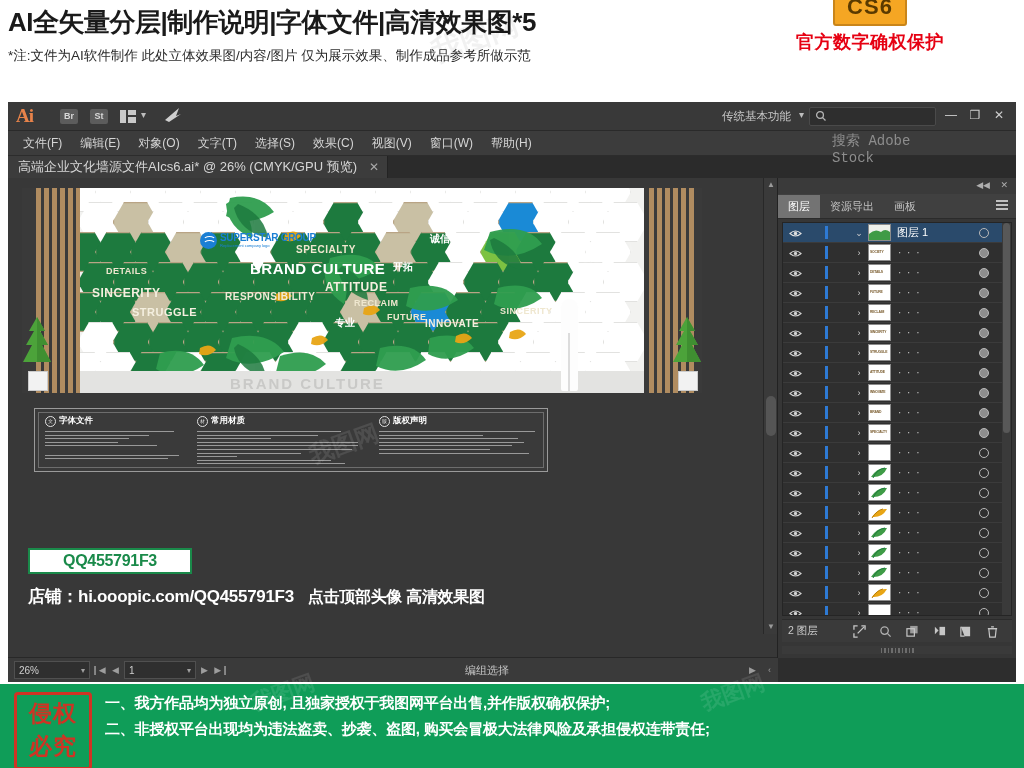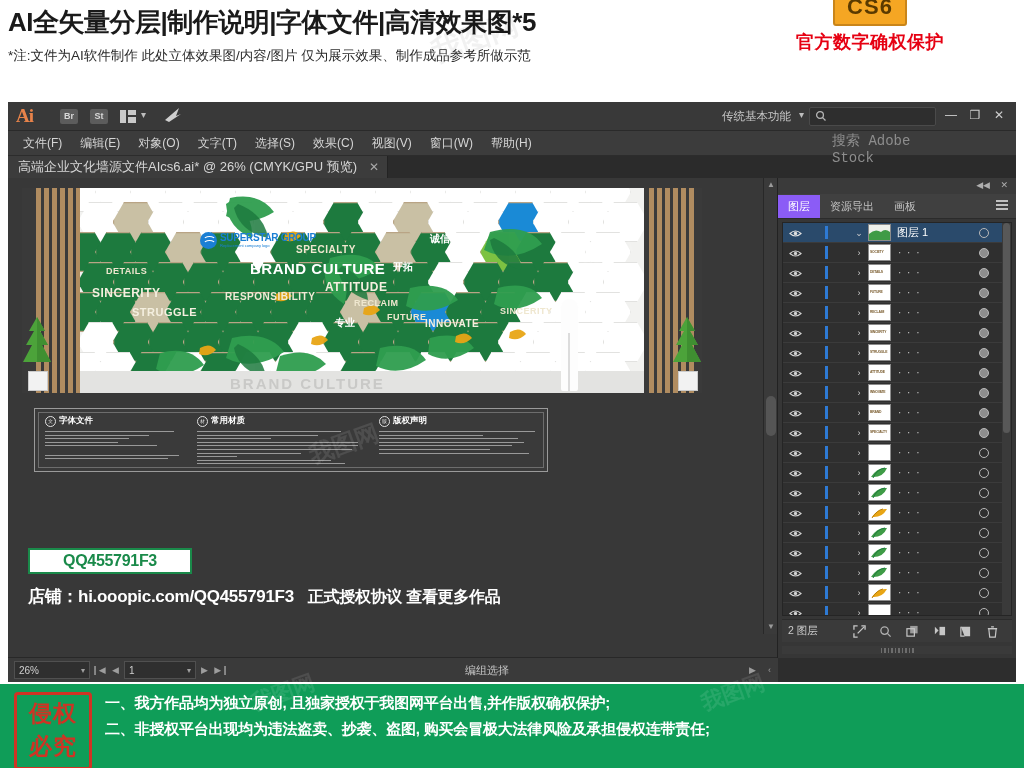--- a/index.html
+++ b/index.html
@@ -163,21 +163,21 @@
   .statsel{flex:1;text-align:center;font-size:11px;color:#c5c5c5;}
 
   
   .panel{position:absolute;right:0;top:0;bottom:24px;width:238px;background:#363636;
          border-left:1px solid #222;}
   .panel-top{height:16px;background:#3a3a3a;position:relative;}
   .panel-top .cc{position:absolute;top:2px;color:#aeaeae;font-size:9px;}
   .panel-tabs{height:24px;background:#404040;display:flex;align-items:center;position:relative;
               border-bottom:1px solid #2b2b2b;}
   .ptab{font-size:11px;color:#c2c2c2;padding:4px 10px;}
-  .ptab.active{color:#fff;background:#8b5cf6;text-align:center;}
+  .ptab.active{color:#fff;background:#737373;text-align:center;}
   .pmenu{position:absolute;right:8px;top:6px;}
   .pmenu i{display:block;width:12px;height:1.5px;background:#c0c0c0;margin-bottom:2.5px;}
 
   .layers{position:absolute;left:4px;right:4px;top:44px;bottom:42px;background:#2f2f2f;
           border:1px solid #252525;overflow:hidden;}
   .lrow{height:19px;display:flex;align-items:center;border-bottom:1px solid #3b3b3b;position:relative;}
   .lrow.sel{background:#2a4a6b;}
   .l-eye{width:24px;text-align:center;}
   .l-lock{width:18px;}
   .l-bar{width:3px;height:13px;background:#2e7ad4;margin-right:0px;}
@@ -560,21 +560,21 @@
           </div>
         </div>
 
         <div class="qqrow">
           <div class="qqbox">
             <span>QQ455791F3</span>
           </div>
         </div>
         <div class="shoprow">
           <div class="shop-a">店铺：hi.ooopic.com/QQ455791F3</div>
-          <div class="shop-b">正式授权协议 查看更多作品</div>
+          <div class="shop-b">点击顶部头像 高清效果图</div>
         </div>
 
         <div class="wm" style="left:300px;top:250px;font-size:24px;">我图网</div>
         <div class="wm" style="left:560px;top:60px;font-size:22px;">我图网</div>
 
         <div class="vscroll">
           <div class="arrw" style="top:0">▲</div>
           <div class="thumb"></div>
           <div class="arrw" style="bottom:0">▼</div>
         </div>

